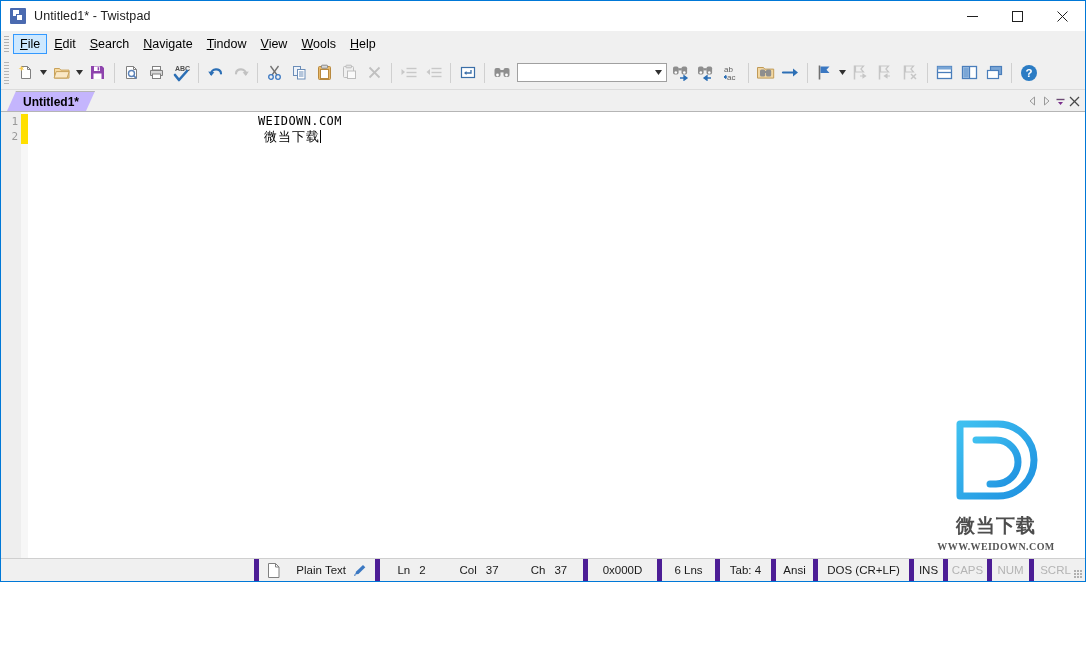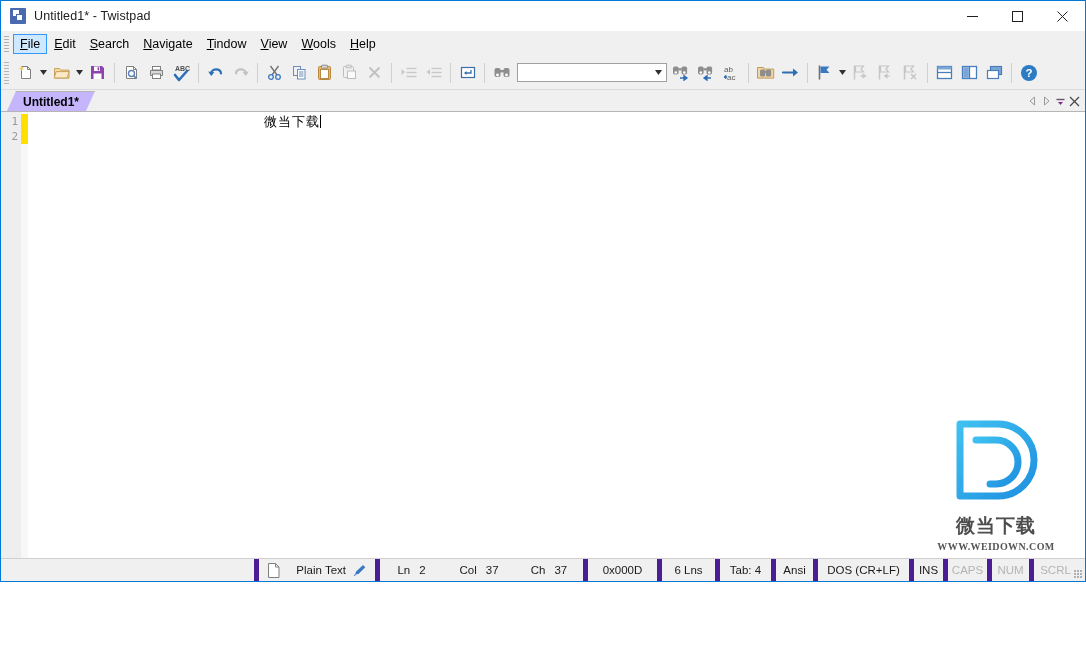--- a/index.html
+++ b/index.html
@@ -557,20 +557,21 @@
 
   <div class="editor-wrap">
     <div class="gutter">
       <div>1</div>
       <div>2</div>
     </div>
     <div class="modbar">
       <div class="mk"></div>
     </div>
     <div class="codearea">
+      <div class="codeline l1"><span>WEIDOWN.COM</span></div>
       <div class="codeline l2"><span>微当下载</span><span class="caret"></span></div>
     </div>
 
     <div class="watermark">
       <div class="wm-logo">
         <svg width="100" height="95" viewBox="0 0 100 95">
           <defs>
             <linearGradient id="dg" x1="0" y1="0" x2="1" y2="1">
               <stop offset="0%" stop-color="#3fc0f0"></stop>
               <stop offset="100%" stop-color="#1e90e0"></stop>

